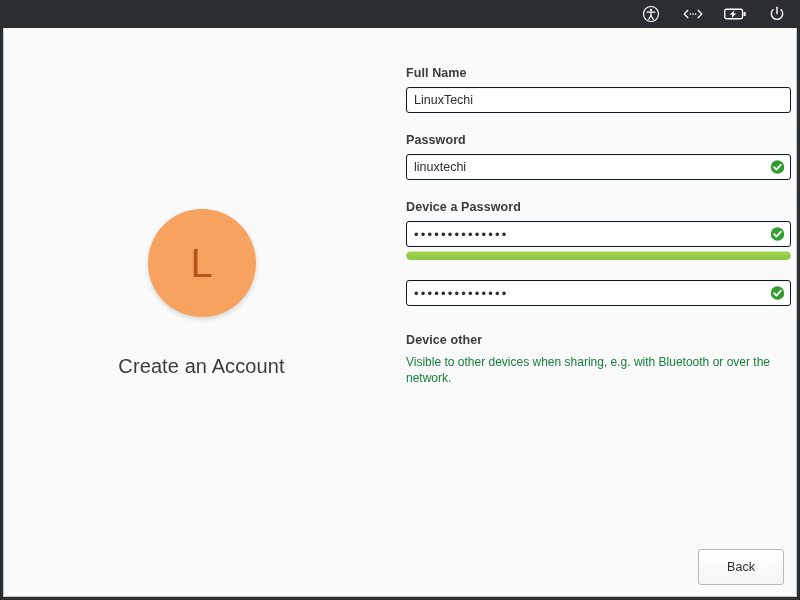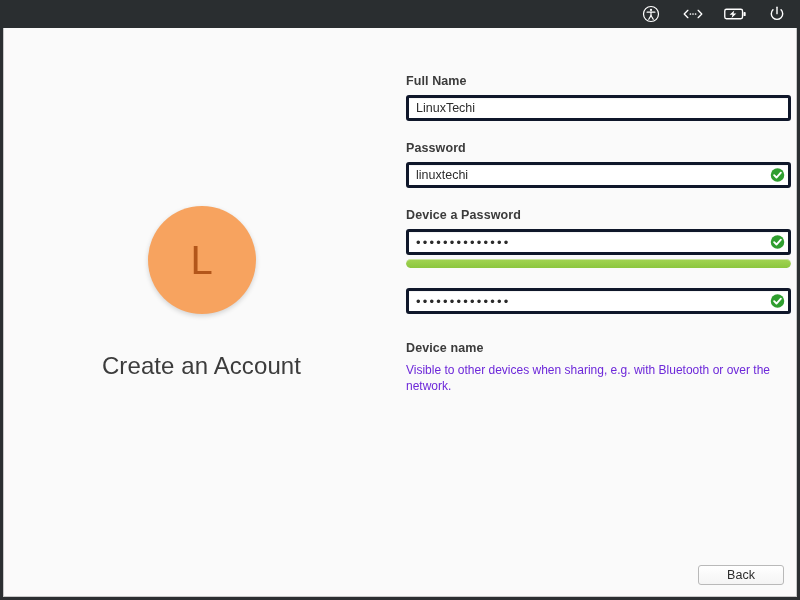--- a/index.html
+++ b/index.html
@@ -78,51 +78,51 @@
     margin-bottom: 38px;
   }
   #avatar-letter {
     font-size: 40px;
     color: #b3561a;
     font-weight: 400;
     line-height: 1;
     font-family: "Liberation Sans", sans-serif;
   }
   #hero-title {
-    font-size: 24px;
+    font-size: 20px;
     color: #3c3c3c;
     font-weight: 400;
     letter-spacing: 0.1px;
   }
 
   
   #form {
     position: absolute;
     left: 402px;
-    top: 46px;
+    top: 38px;
     width: 385px;
   }
   .field { margin-bottom: 0; }
   .label {
     font-size: 12.5px;
     font-weight: bold;
     color: #3b3b3b;
     margin-bottom: 7px;
     letter-spacing: 0.1px;
   }
   .input-wrap {
     position: relative;
     width: 385px;
     height: 26px;
   }
   .input-box {
     width: 100%;
     height: 26px;
     background: #ffffff;
-    border: 3px solid #0f172a;
+    border: 1px solid #0f172a;
     border-radius: 3px;
     box-shadow: inset 0 1px 1px rgba(0,0,0,0.05);
     display: flex;
     align-items: center;
     padding: 0 26px 0 7px;
     font-size: 12.5px;
     color: #2d2d2d;
     overflow: hidden;
     white-space: nowrap;
   }
@@ -156,36 +156,36 @@
   .meter-fill {
     height: 100%;
     border-radius: 5px;
     background: linear-gradient(#a2d453, #8cc63e);
     box-shadow: inset 0 1px 0 rgba(255,255,255,0.45);
   }
 
   .hint {
     width: 385px;
     font-size: 12px;
-    color: #6d28d9;
+    color: #15803d;
     line-height: 1.34;
     margin-top: 7px;
   }
 
   
   #buttons {
     position: absolute;
     right: 12px;
     bottom: 11px;
     display: flex;
     gap: 8px;
     align-items: center;
   }
   .btn {
-    height: 20px;
+    height: 36px;
     min-width: 86px;
     border-radius: 3px;
     font-size: 12.5px;
     color: #2c2c2c;
     display: flex;
     align-items: center;
     justify-content: center;
     border: 1px solid #b9b9b9;
     background: linear-gradient(#ffffff, #f4f4f4);
     padding: 0 12px;
@@ -302,21 +302,21 @@
               <circle cx="8" cy="8" r="7.2" fill="#2f9e2f"></circle>
               <path d="M4.4 8.2 L6.9 10.7 L11.6 5.5" stroke="#ffffff" stroke-width="2" fill="none" stroke-linecap="round" stroke-linejoin="round"></path>
             </svg>
           </span>
         </div>
       </div>
 
       <div class="spacer-xl"></div>
 
       <div class="field">
-        <div class="label">Device name</div>
+        <div class="label">Device other</div>
         <div class="hint">Visible to other devices when sharing, e.g. with Bluetooth or over the network.</div>
       </div>
 
     </div>
 
     <div id="buttons">
       <div class="btn">Back</div>
     </div>
 
   </div>

